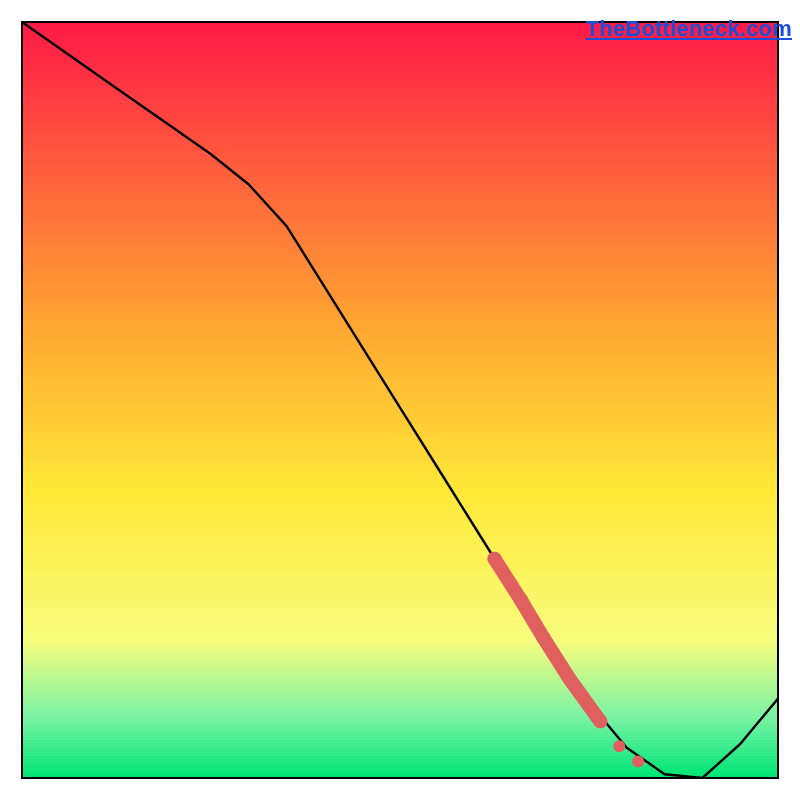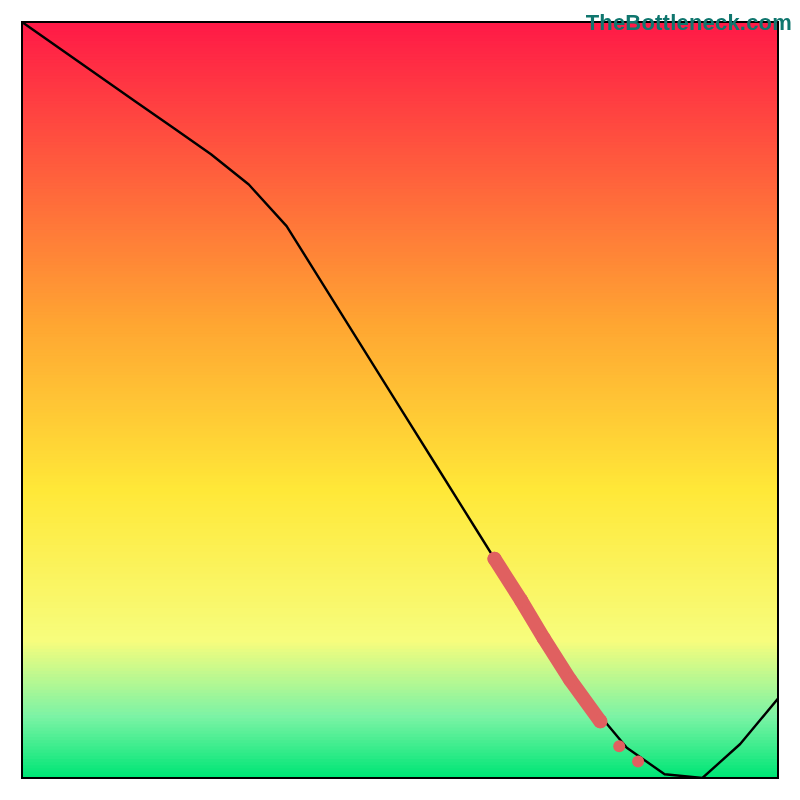--- a/index.html
+++ b/index.html
@@ -11,27 +11,28 @@
     background: #ffffff;
     font-family: Arial, Helvetica, sans-serif;
   }
   .stage {
     position: relative;
     width: 800px;
     height: 800px;
   }
   .watermark {
     position: absolute;
-    top: 10px;
+    top: 16px;
     right: 8px;
     font-size: 22px;
     font-weight: 600;
-    color: #0f766e;
+    color: #1d4ed8;
     letter-spacing: 0.2px;
     z-index: 10;
+    text-decoration: underline;
   }
   svg {
     position: absolute;
     top: 0;
     left: 0;
   }
 </style>
 </head>
 <body>
 

